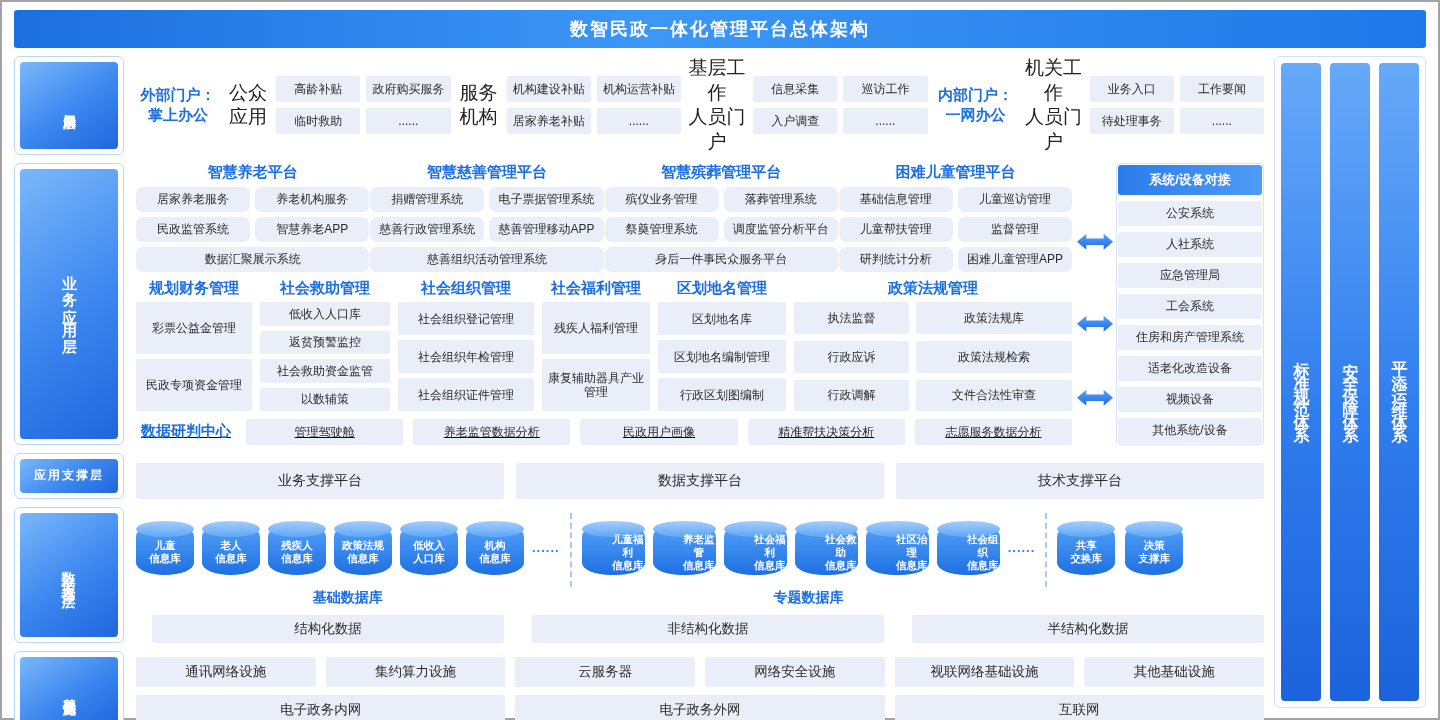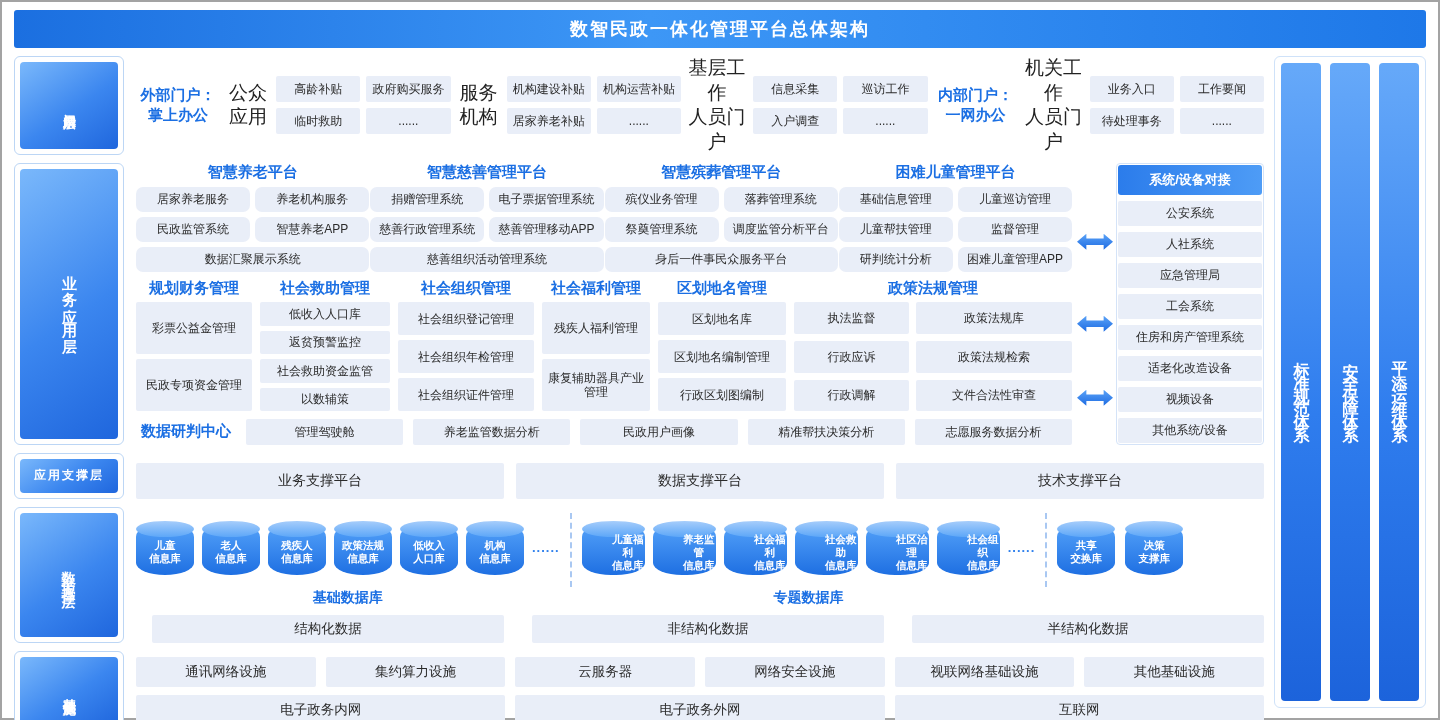--- a/index.html
+++ b/index.html
@@ -56,21 +56,21 @@
   .pf { flex:1; display:flex; flex-direction:column; gap:5px; min-width:0; }
   .pf-row { display:flex; gap:5px; }
   .pf-row .box { flex:1; min-height:25px;border-radius:7px; }
   .modules { display:flex; gap:8px; height:132px; }
   .md { display:flex; flex-direction:column; gap:4px; }
   .md-items { flex:1; display:flex; flex-direction:column; gap:5px; }
   .md-items .box { flex:1; }
   .m1{flex:0 0 116px}.m2{flex:0 0 130px}.m3{flex:0 0 136px}.m4{flex:0 0 108px}.m5{flex:0 0 128px}.m6{flex:1}
   .md6-items { flex:1; display:grid; grid-template-columns:0.85fr 1.15fr; gap:7px; }
   .md6-items .box { }
-  .research { display:flex; gap:10px; align-items:center; }
+  .research { display:flex; gap:10px; align-items:center;text-decoration:underline; }
   .research .g-title { flex:0 0 100px; }
   .research .box { flex:1; height:26px; }
 
   .device-panel { flex:0 0 148px; border:1px solid #d4e3f8; border-radius:4px; padding:1px; background:#fff;
     display:flex; flex-direction:column; gap:6px; position:relative; }
   .dp-header { flex:0 0 30px; background:linear-gradient(90deg,#2b7ceb,#4e9cf6); color:#fff; font-weight:bold; font-size:13px;
     display:flex; align-items:center; justify-content:center; border-radius:3px; }
   .dp-item { flex:1; font-size:12px; }
   .arrow { position:absolute; left:-40px; width:36px; height:16px; background:linear-gradient(180deg,#5aa2f7,#1d6be2);
     clip-path:polygon(0 50%,26% 0,26% 30%,74% 30%,74% 0,100% 50%,74% 100%,74% 70%,26% 70%,26% 100%); }

